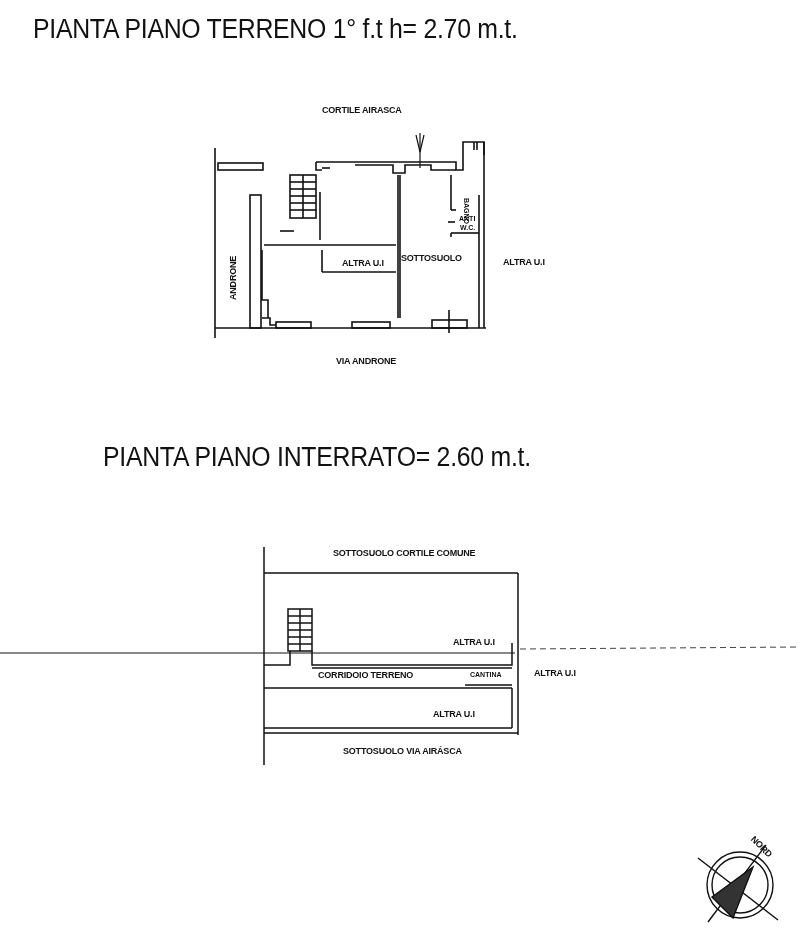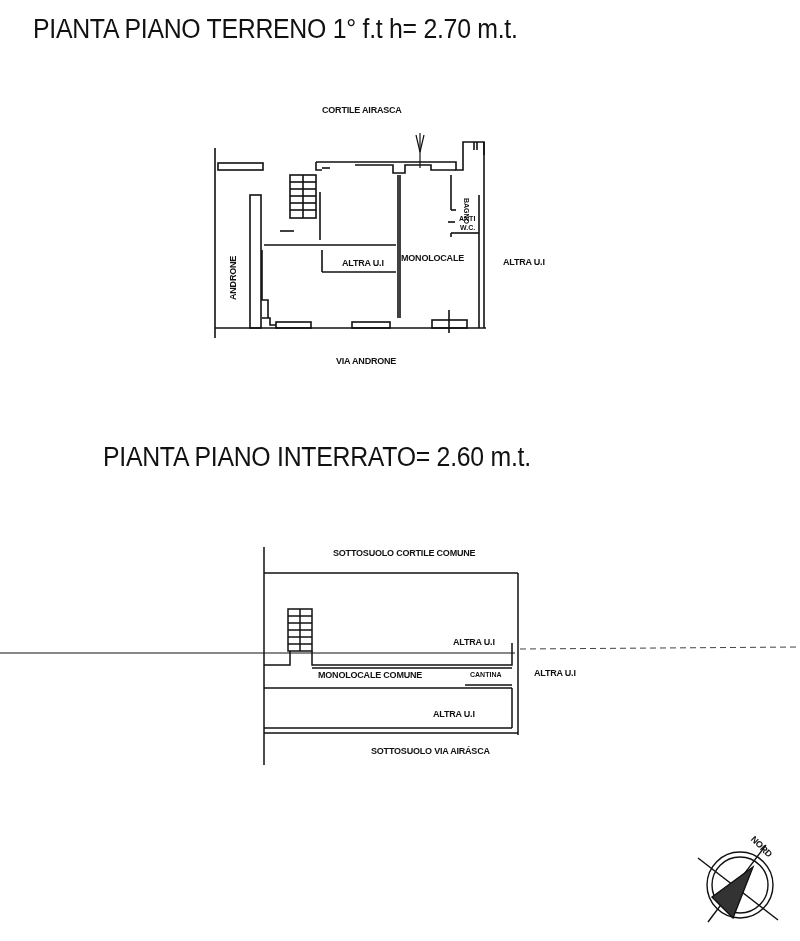--- a/index.html
+++ b/index.html
@@ -72,21 +72,21 @@
   <g stroke="#111" stroke-width="1.2" fill="none">
     <line x1="420" y1="133" x2="420" y2="168"></line>
     <path d="M416 135 L420 152 L424 135"></path>
   </g>
 </svg>
 
 <div class="abs lbl" style="left:322px;top:105px;">CORTILE AIRASCA</div>
 <div class="abs lbl" style="left:336px;top:356px;">VIA ANDRONE</div>
 <div class="abs lbl" style="left:228px;top:300px;transform:rotate(-90deg);transform-origin:left top;">ANDRONE</div>
 <div class="abs lbl" style="left:342px;top:258px;">ALTRA U.I</div>
-<div class="abs lbl" style="left:401px;top:253px;">MONOLOCALE</div>
+<div class="abs lbl" style="left:401px;top:253px;">SOTTOSUOLO</div>
 <div class="abs lbl" style="left:503px;top:257px;">ALTRA U.I</div>
 <div class="abs lbl-sm" style="left:470px;top:198px;transform:rotate(90deg);transform-origin:left top;">BAGNO</div>
 <div class="abs lbl-sm" style="left:459px;top:215px;">ANTI</div>
 <div class="abs lbl-sm" style="left:460px;top:224px;">W.C.</div>
 
 <svg width="800" height="941">
   <g stroke="#111" fill="none" stroke-width="1.5">
     <line x1="264" y1="547" x2="264" y2="765"></line>
     <line x1="264" y1="573" x2="518" y2="573"></line>
     <line x1="518" y1="573" x2="518" y2="735"></line>
@@ -108,25 +108,25 @@
     <line x1="264" y1="688" x2="512" y2="688"></line>
     <line x1="465" y1="685" x2="512" y2="685"></line>
     <line x1="512" y1="688" x2="512" y2="728"></line>
     <line x1="264" y1="728" x2="512" y2="728"></line>
     <line x1="264" y1="733" x2="518" y2="733"></line>
   </g>
 </svg>
 
 <div class="abs lbl" style="left:333px;top:548px;text-align:right;">SOTTOSUOLO CORTILE COMUNE</div>
 <div class="abs lbl" style="left:453px;top:637px;">ALTRA U.I</div>
-<div class="abs lbl" style="left:318px;top:670px;">MONOLOCALE COMUNE</div>
+<div class="abs lbl" style="left:318px;top:670px;">CORRIDOIO TERRENO</div>
 <div class="abs lbl-sm" style="left:470px;top:671px;">CANTINA</div>
 <div class="abs lbl" style="left:534px;top:668px;">ALTRA U.I</div>
 <div class="abs lbl" style="left:433px;top:709px;">ALTRA U.I</div>
-<div class="abs lbl" style="left:343px;top:746px;margin-left:28px;">SOTTOSUOLO VIA AIRÁSCA</div>
+<div class="abs lbl" style="left:343px;top:746px;">SOTTOSUOLO VIA AIRÁSCA</div>
 
 <svg width="800" height="941">
   <g stroke="#111" fill="none" stroke-width="1.4">
     <circle cx="740" cy="885" r="33"></circle>
     <circle cx="740" cy="885" r="28"></circle>
     <line x1="698" y1="858" x2="778" y2="920"></line>
     <line x1="708" y1="922" x2="766" y2="845"></line>
     <path d="M712 897 L753 867 L733 918 Z" fill="#333"></path>
   </g>
 </svg>

